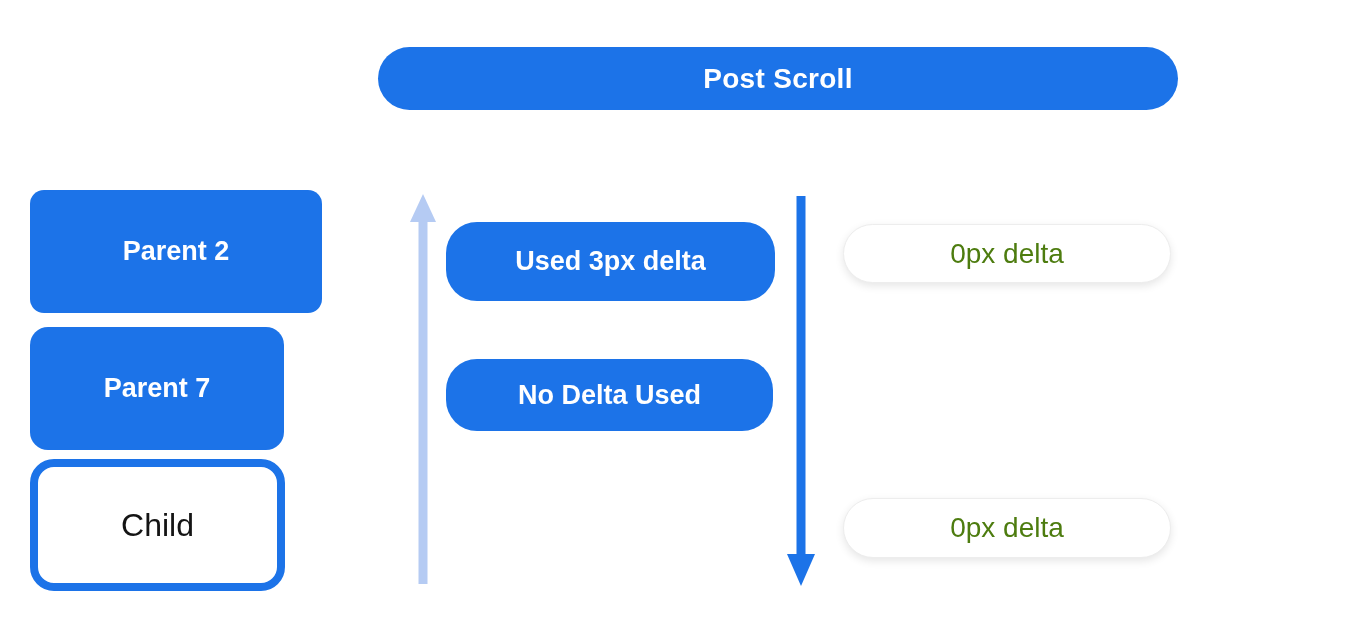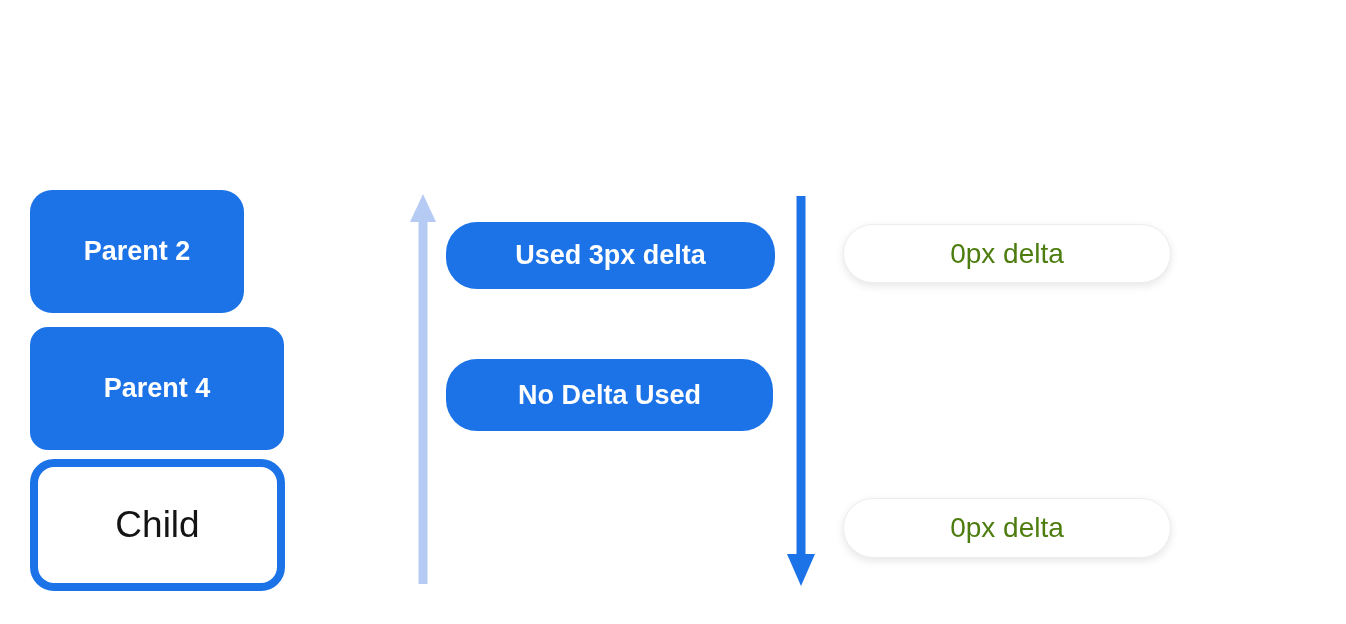--- a/index.html
+++ b/index.html
@@ -32,44 +32,44 @@
   .post-scroll {
     left: 378px; top: 47px;
     width: 800px; height: 63px;
     border-radius: 32px;
     font-size: 28px;
     letter-spacing: 0.3px;
   }
   
   .parent2 {
     left: 30px; top: 190px;
-    width: 214px; height: 123px;
-    border-radius: 22px;
+    width: 292px; height: 123px;
+    border-radius: 14px;
     font-size: 27px;
   }
   .parent1 {
     left: 30px; top: 327px;
     width: 254px; height: 123px;
     border-radius: 18px;
     font-size: 27px;
   }
   .child {
     left: 30px; top: 459px;
     width: 255px; height: 132px;
     background: #ffffff;
     border: 8px solid #1c73e8;
     border-radius: 24px;
     color: #141414;
-    font-size: 37px;
+    font-size: 32px;
     font-weight: 500;
   }
   
   .used-delta {
     left: 446px; top: 222px;
-    width: 329px; height: 67px;
+    width: 329px; height: 79px;
     border-radius: 31px;
     font-size: 27px;
   }
   .no-delta {
     left: 446px; top: 359px;
     width: 327px; height: 72px;
     border-radius: 31px;
     font-size: 27px;
   }
   
@@ -96,24 +96,25 @@
     display: block;
   }
   .up-arrow   { left: 408px; top: 194px; }
   .down-arrow { left: 786px; top: 196px; }
 </style>
 </head>
 <body>
 
 <div class="canvas">
 
+  <div class="pill blue post-scroll">Post Scroll</div>
 
   <div class="box blue parent2">Parent 2</div>
 
-  <div class="box blue parent1">Parent 4</div>
+  <div class="box blue parent1">Parent 7</div>
 
   <div class="box child">Child</div>
 
   <svg class="arrow up-arrow" width="30" height="390" viewBox="0 0 30 390">
     <polygon points="15,0 2,28 28,28" fill="#b5cbf3"></polygon>
     <rect x="10.5" y="24" width="9" height="366" fill="#b5cbf3"></rect>
   </svg>
 
   <div class="pill blue used-delta">Used 3px delta</div>
 

